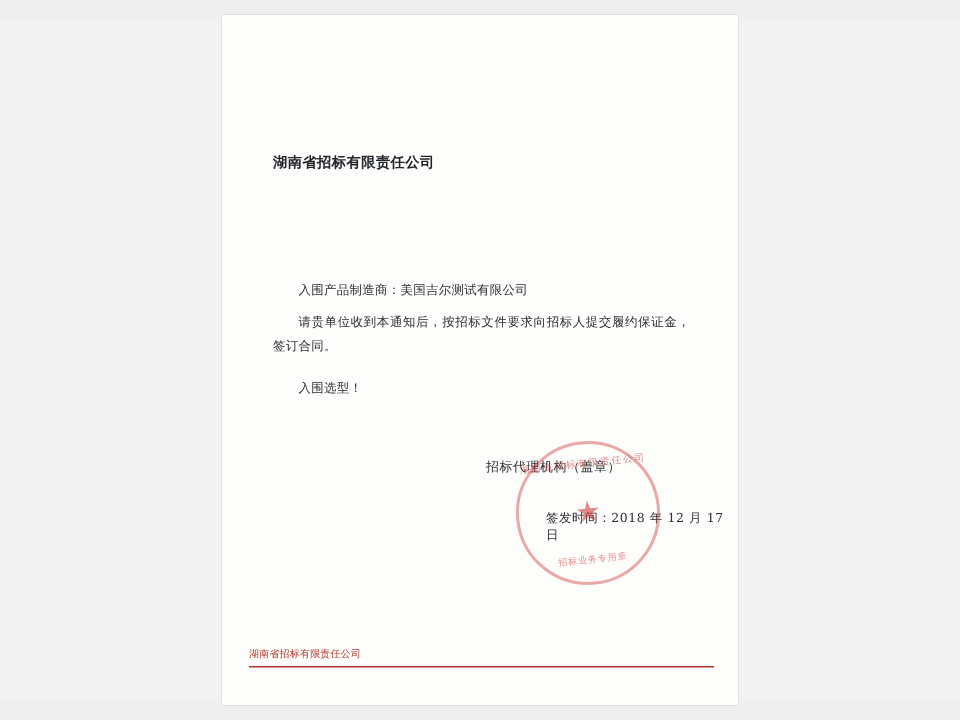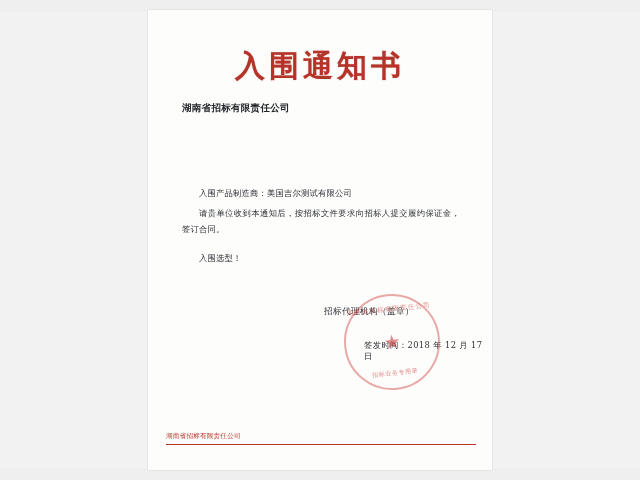--- a/index.html
+++ b/index.html
@@ -80,21 +80,21 @@
     width: 278px;
     font-family: "DejaVu Serif", serif;
     font-size: 8.3px;
     line-height: 16px;
     color: #2a2d33;
     text-align: justify;
     letter-spacing: 0.2px;
   }
   #para1 { top: 108px; text-indent: 17px; }
   #para2 { top: 176px; text-indent: 17px; font-family: Liberation Serif, serif; }
-  #para3 { top: 196px; text-indent: 17px; font-family: Liberation Mono, monospace; }
+  #para3 { top: 196px; text-indent: 17px; }
   #para4 { top: 240px; text-indent: 17px; }
 
   #signer {
     position: absolute;
     top: 296px;
     left: 176px;
     font-family: Liberation Sans, sans-serif;
     font-size: 8.6px;
     color: #2a2d33;
     letter-spacing: 0.4px;
@@ -177,21 +177,20 @@
 
 <div id="page">
 
   <div class="side side-left"></div>
   <div class="side side-right"></div>
   <div class="band band-top"></div>
   <div class="band band-bottom"></div>
 
   <div id="sheet">
 
-    <div id="doc-title">入围通知书</div>
 
     <div id="addressee">湖南省招标有限责任公司</div>
 
     <div class="body-block" id="para2">入围产品制造商：美国吉尔测试有限公司</div>
     <div class="body-block" id="para3">请贵单位收到本通知后，按招标文件要求向招标人提交履约保证金，签订合同。</div>
     <div class="body-block" id="para4">入围选型！</div>
 
     <div id="signer">招标代理机构（盖章）</div>
 
     <div id="signdate">

